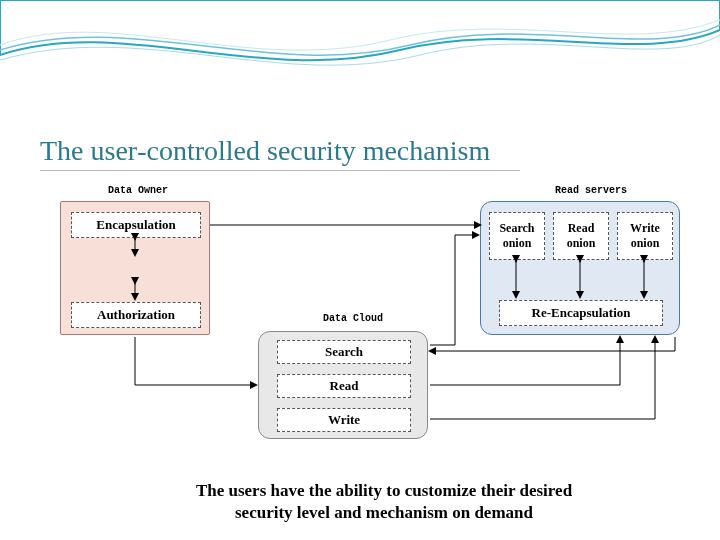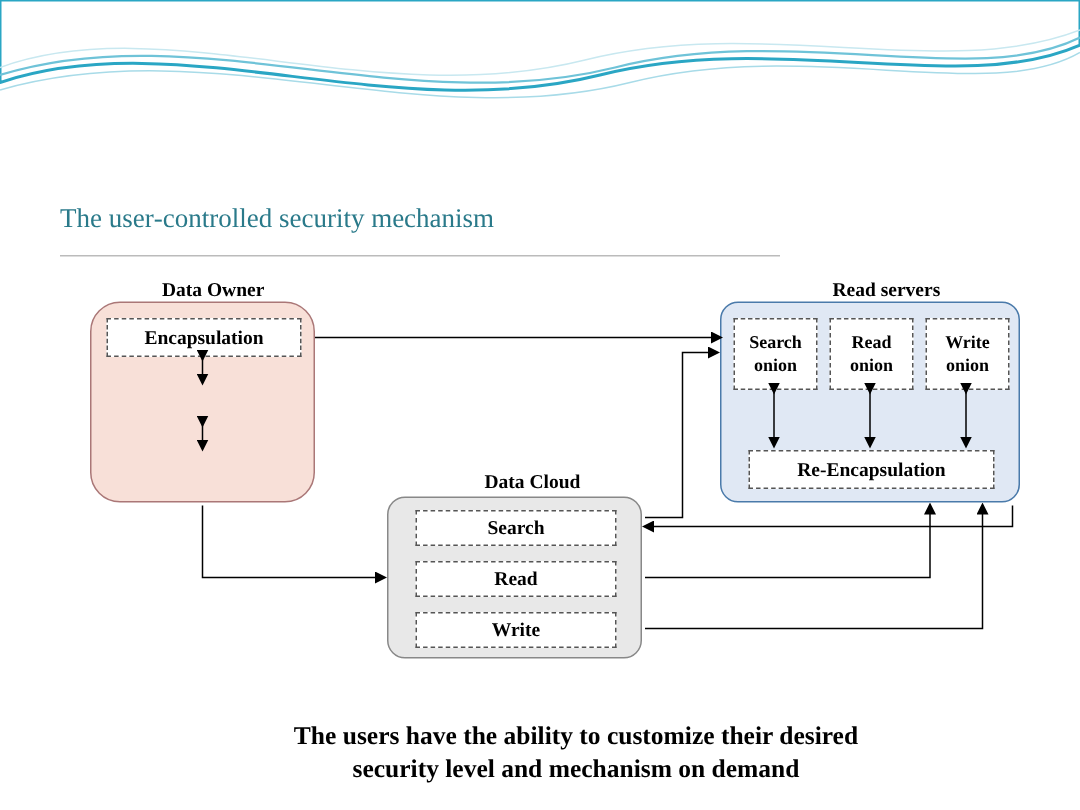--- a/index.html
+++ b/index.html
@@ -1,22 +1,22 @@
 <!DOCTYPE html>
 <html><head>
 <meta charset="utf-8">
 <style>
   * { box-sizing: border-box; margin: 0; padding: 0; }
   body { width: 720px; height: 540px; background: #fff; font-family: Georgia, 'Times New Roman', serif; position: relative; overflow: hidden; }
   .wave-bg { position: absolute; top: 0; left: 0; width: 720px; height: 100px; z-index: 0; }
-  .title { position: absolute; left: 40px; top: 135px; font-size: 18px; color: #2a7a8a; font-weight: normal; }
+  .title { position: absolute; left: 40px; top: 135px; font-size: 28px; color: #2a7a8a; font-weight: normal; }
   .title-underline { position: absolute; left: 40px; top: 170px; width: 480px; height: 1px; background: #bbb; }
   .diagram { position: absolute; left: 60px; top: 185px; width: 620px; height: 260px; }
-  .lbl { position: absolute; font-family: Liberation Serif, serif; font-weight: bold; font-size: 13px; }
-  .pbox { position: absolute; border: 1px solid #a77; border-radius: 20px; background: #f8e0d8; }
+  .lbl { position: absolute; font-family: Liberation Mono, monospace; font-weight: bold; font-size: 10px; }
+  .pbox { position: absolute; border: 1px solid #a77; border-radius: 2px; background: #f8e0d8; }
   .gbox { position: absolute; border: 1px solid #888; border-radius: 12px; background: #e8e8e8; }
   .bbox { position: absolute; border: 1px solid #4a7aaa; border-radius: 12px; background: #e0e8f4; }
   .inner { position: absolute; background: #fff; border: 1px dashed #555; font-family: 'Times New Roman', serif; font-weight: bold; font-size: 13px; display: flex; align-items: center; justify-content: center; }
   svg.arrows { position: absolute; left: 0; top: 0; width: 620px; height: 260px; pointer-events: none; }
   .caption { position: absolute; left: 0; width: 720px; top: 480px; text-align: center; font-family: Georgia, 'Times New Roman', serif; font-weight: bold; font-size: 17px; color: #000; line-height: 1.3; }
 </style>
 </head>
 <body>
 
 <svg class="wave-bg" viewBox="0 0 720 100" preserveAspectRatio="none">
@@ -27,20 +27,21 @@
 </svg>
 
 <div class="title">The user‑controlled security mechanism</div>
 <div class="title-underline"></div>
 
 <div class="diagram">
 
   <div class="lbl" style="left:48px; top:0;">Data Owner</div>
   <div class="pbox" style="left:0; top:16px; width:150px; height:134px;">
     <div class="inner" style="left:10px; top:10px; width:130px; height:26px;">Encapsulation</div>
+    <div class="inner" style="left:10px; top:100px; width:130px; height:26px;">Authorization</div>
   </div>
 
   <div class="lbl" style="left:263px; top:128px;">Data Cloud</div>
   <div class="gbox" style="left:198px; top:146px; width:170px; height:108px;">
     <div class="inner" style="left:18px; top:8px; width:134px; height:24px;">Search</div>
     <div class="inner" style="left:18px; top:42px; width:134px; height:24px;">Read</div>
     <div class="inner" style="left:18px; top:76px; width:134px; height:24px;">Write</div>
   </div>
 
   <div class="lbl" style="left:495px; top:0;">Read servers</div>

